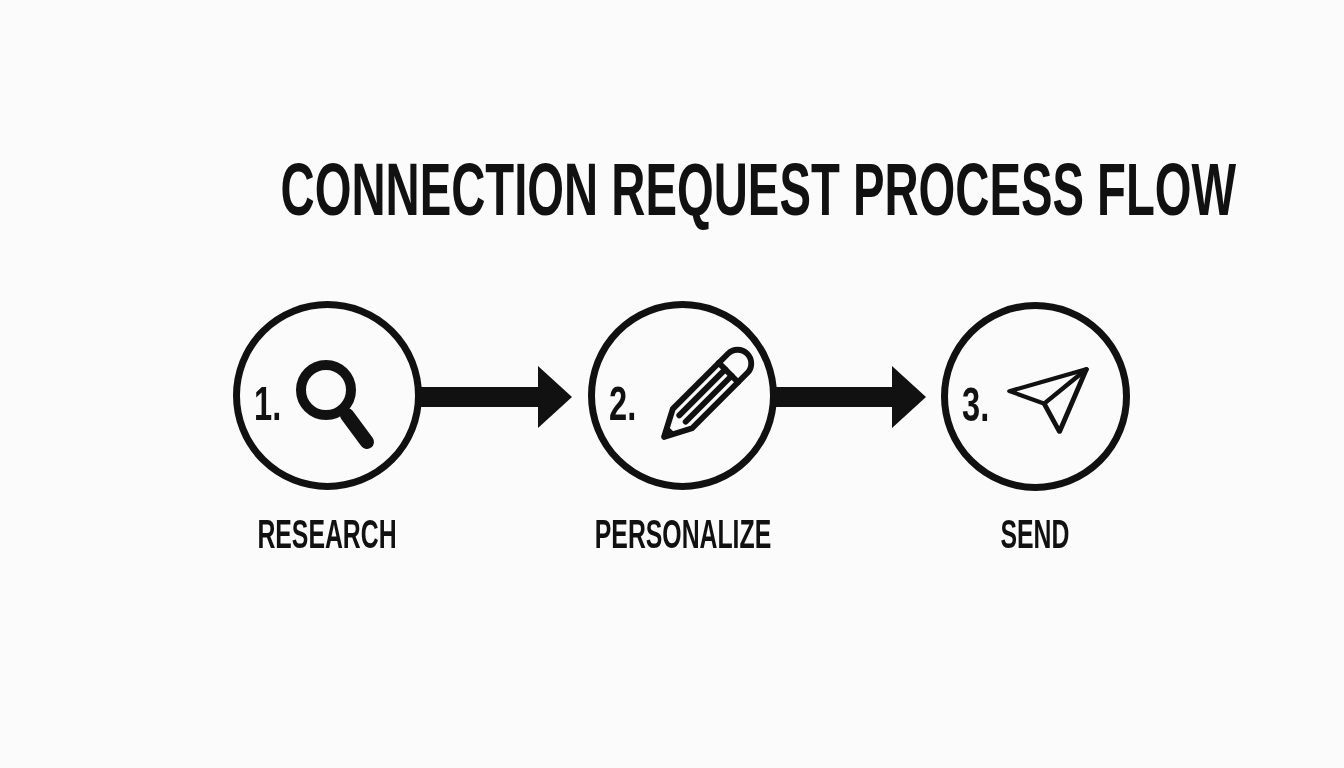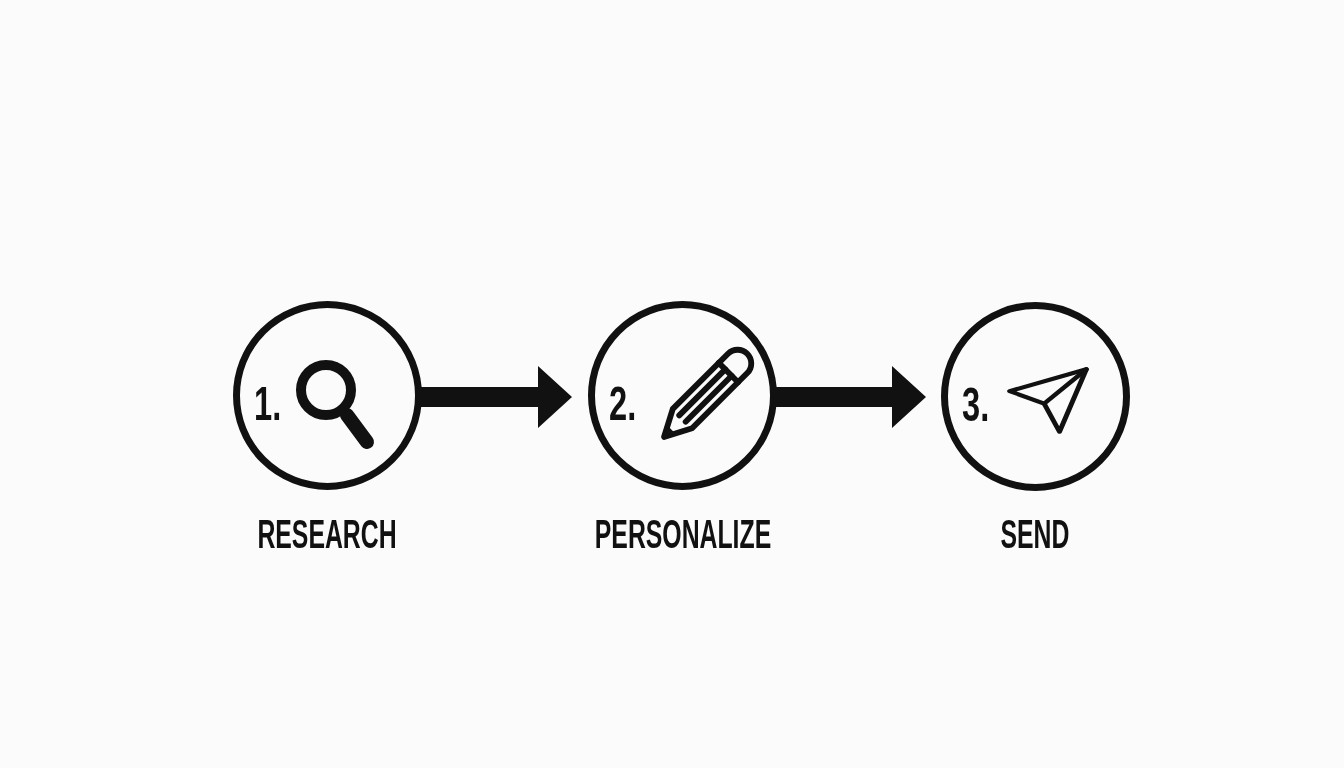--- a/index.html
+++ b/index.html
@@ -63,20 +63,23 @@
   }
   .label-1 { left:177px; }
   .label-2 { left:533px; }
   .label-3 { left:885px; }
 </style>
 </head>
 <body>
 
 <div class="canvas">
 
+  <div class="title-wrap">
+    <span class="title">CONNECTION REQUEST PROCESS FLOW</span>
+  </div>
 
   <div class="step-circle circle-1">
     <span class="step-number">1.</span>
     <svg class="icon icon-magnifier" width="88" height="95" viewBox="0 0 88 95" aria-hidden="true">
       <g fill="none" stroke="currentColor">
         <circle cx="31" cy="31" r="25" stroke-width="10"></circle>
         <line x1="52" y1="56" x2="72" y2="83" stroke-width="14" stroke-linecap="round"></line>
       </g>
     </svg>
   </div>

